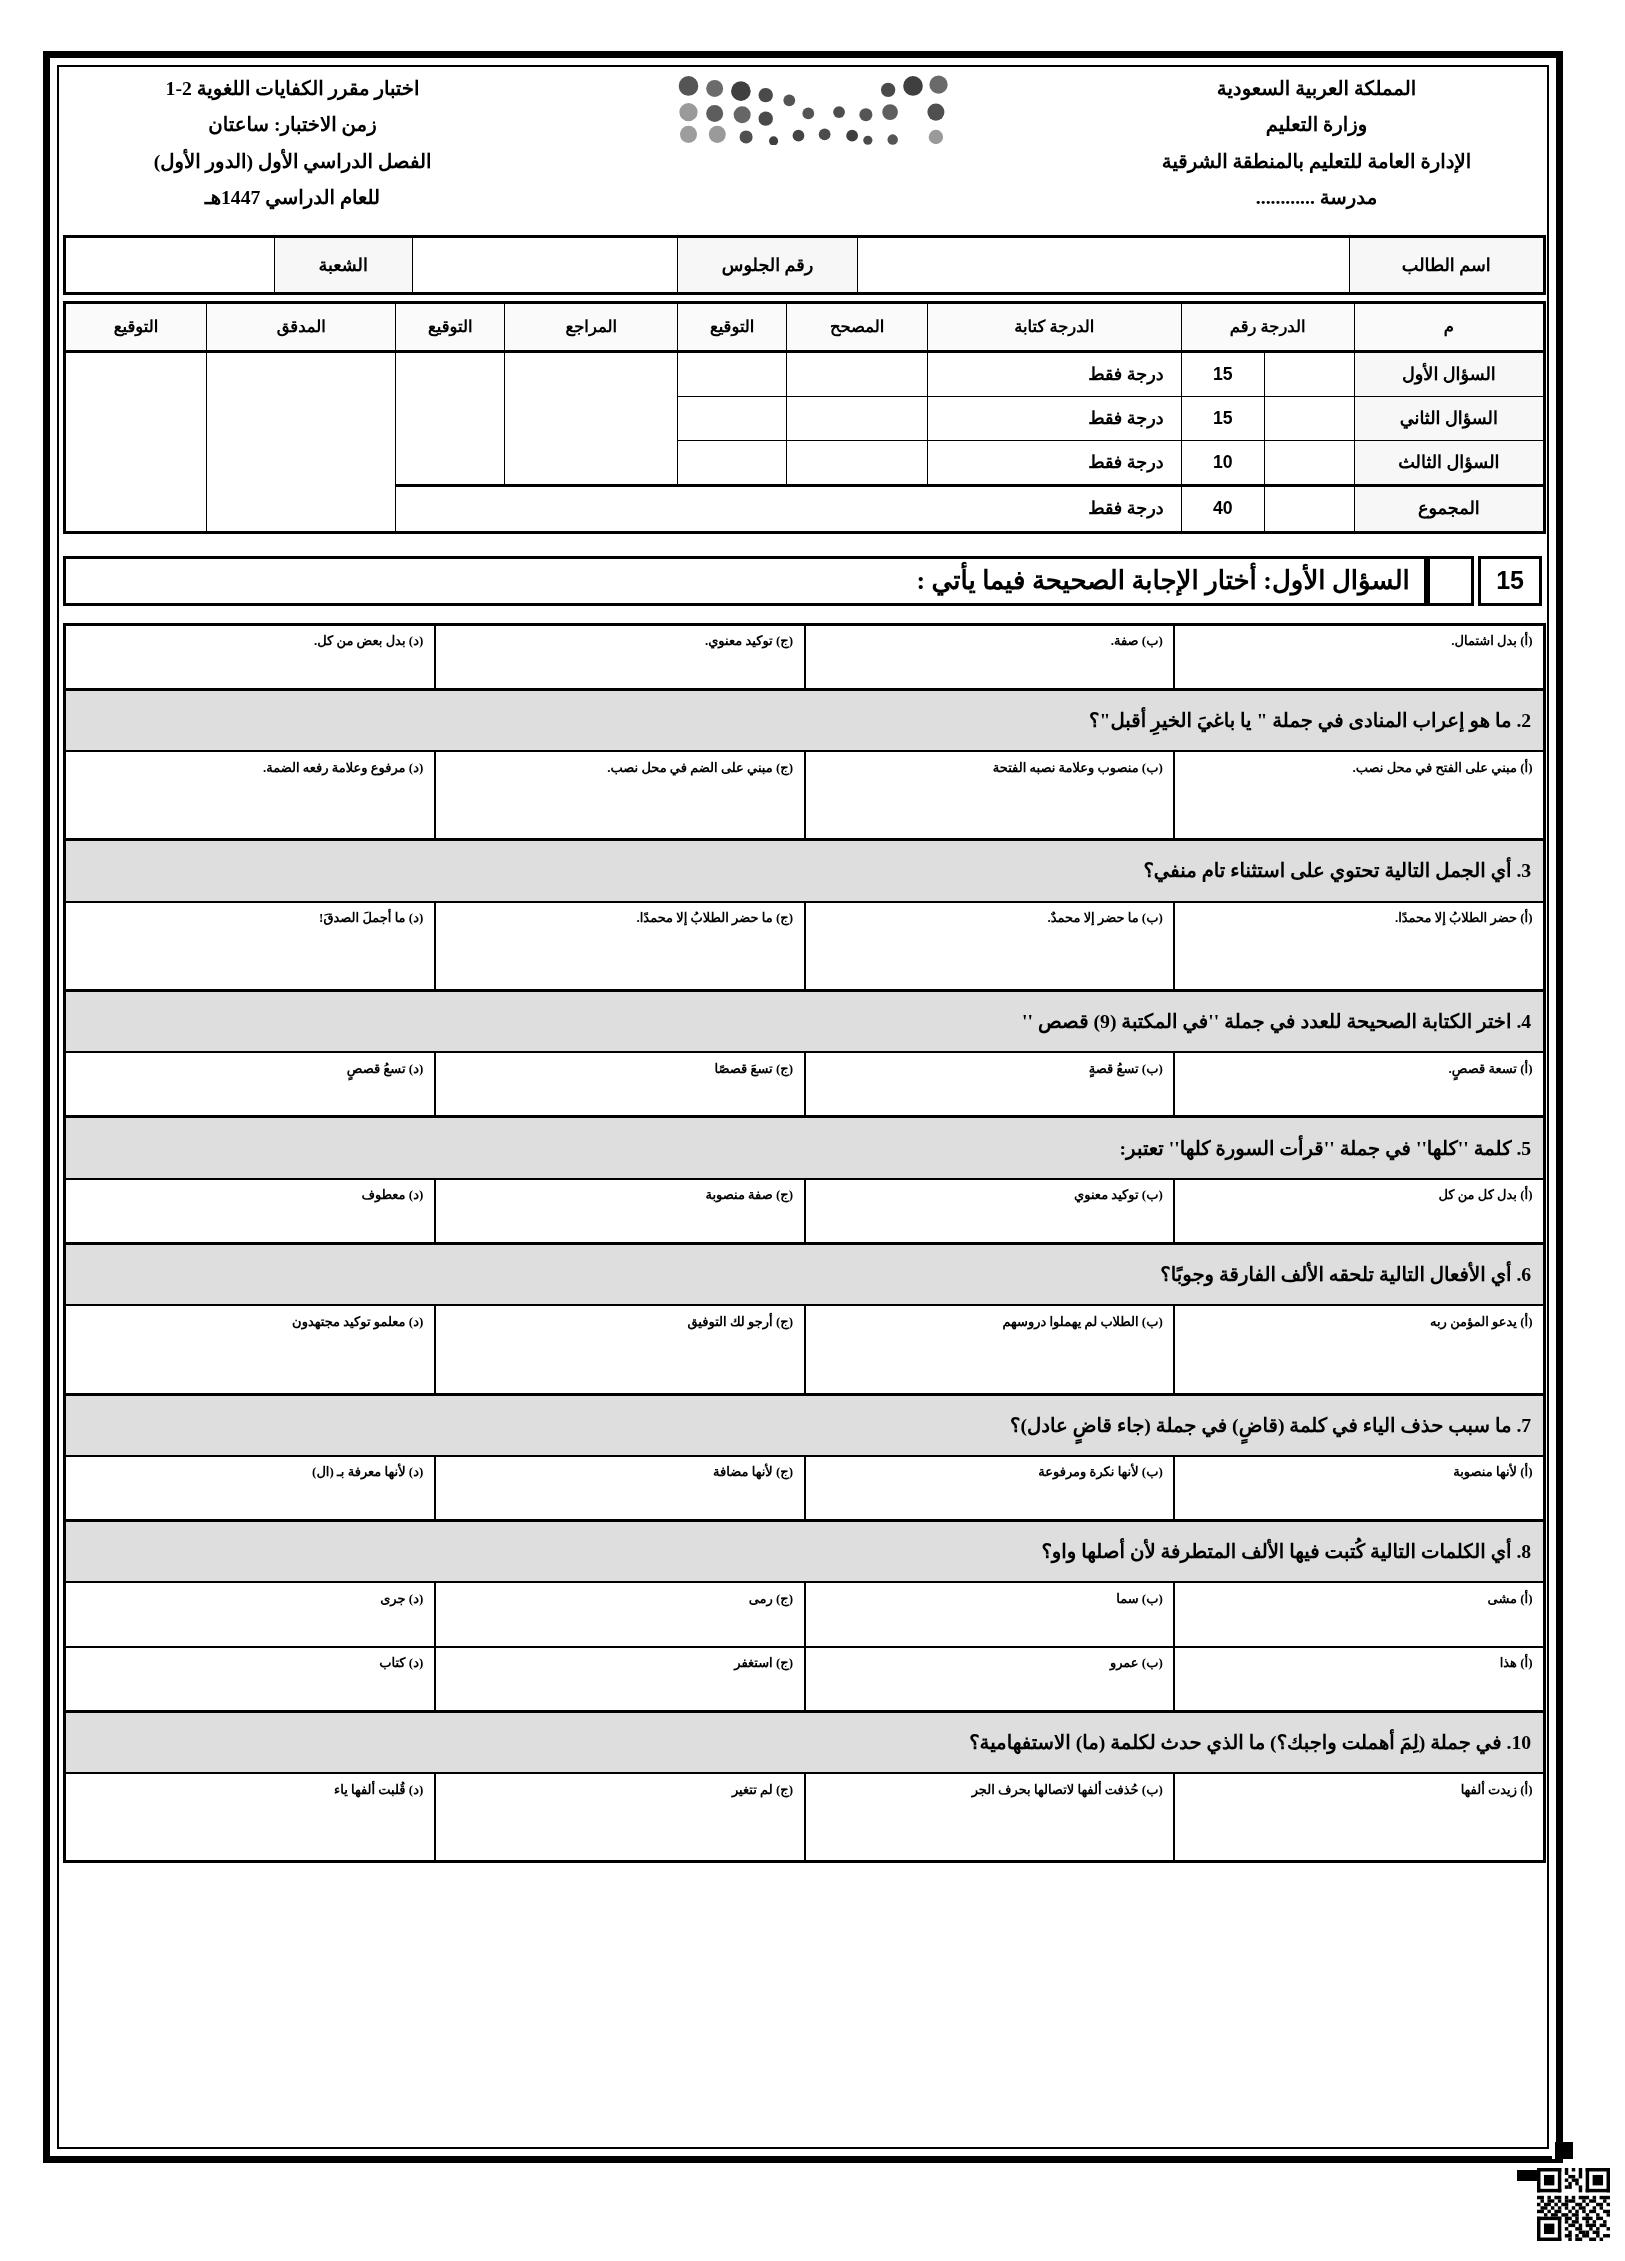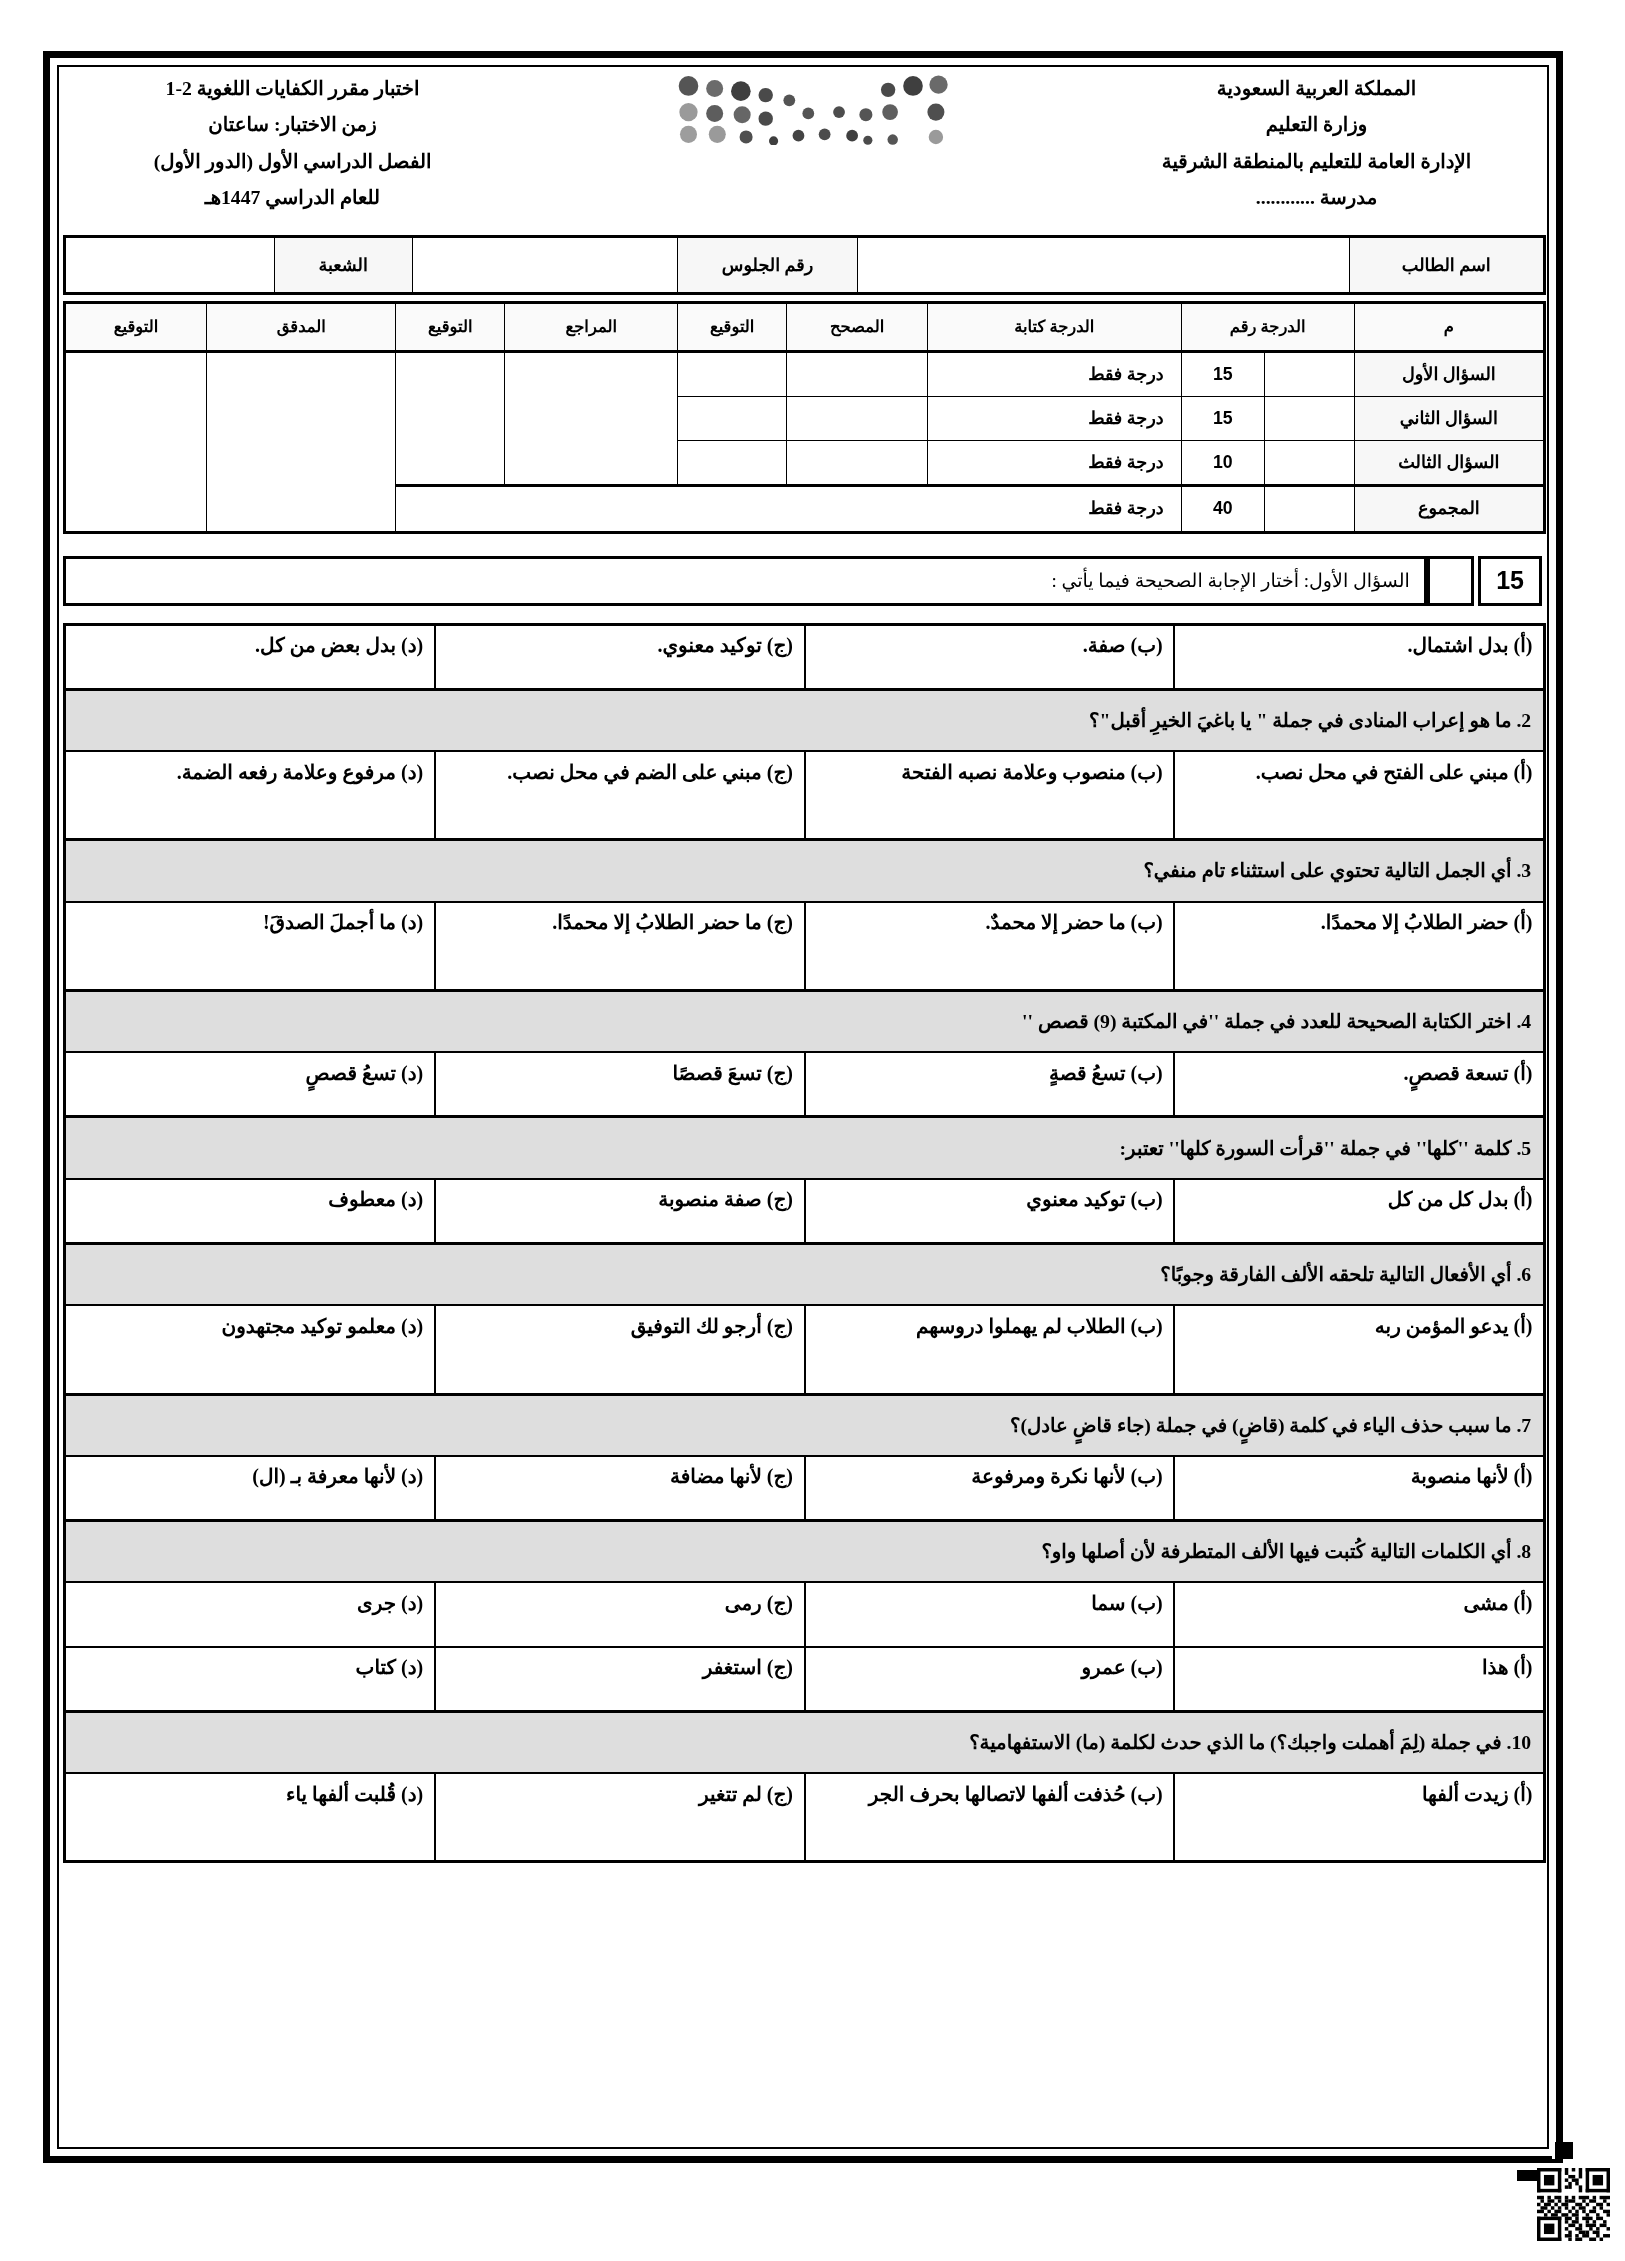--- a/index.html
+++ b/index.html
@@ -150,22 +150,22 @@
     margin-top: 22px;
     height: 50px;
   }
   .q-banner-title {
     flex: 1;
     border: 3.3px solid #000;
     display: flex;
     align-items: center;
     justify-content: flex-start;
     padding: 0 14.4px;
-    font-size: 19px;
-    font-weight: normal;
+    font-size: 26px;
+    font-weight: bold;
     background: #fff;
   }
   .q-banner-blank {
     width: 41px;
     border: 3.3px solid #000;
     margin-right: 3.9px;
     background: #fff;
   }
   .q-banner-mark {
     width: 58px;
@@ -191,21 +191,21 @@
     text-align: right;
     font-size: 19.7px;
     font-weight: bold;
     padding: 9.2px 11.8px 9.2px 11.8px;
     height: 41px;
     border-top: 3.3px solid #000 !important;
     border-bottom: 2.6px solid #000 !important;
   }
   .opt {
     text-align: right;
-    font-size: 20px;
+    font-size: 13px;
     font-weight: bold;
     height: 49px;
     padding: 6.6px 10.5px;
     vertical-align: top;
     line-height: 1.35;
     background: #fff;
   }
   .opt.two-line { height: 73px; }
 
   

